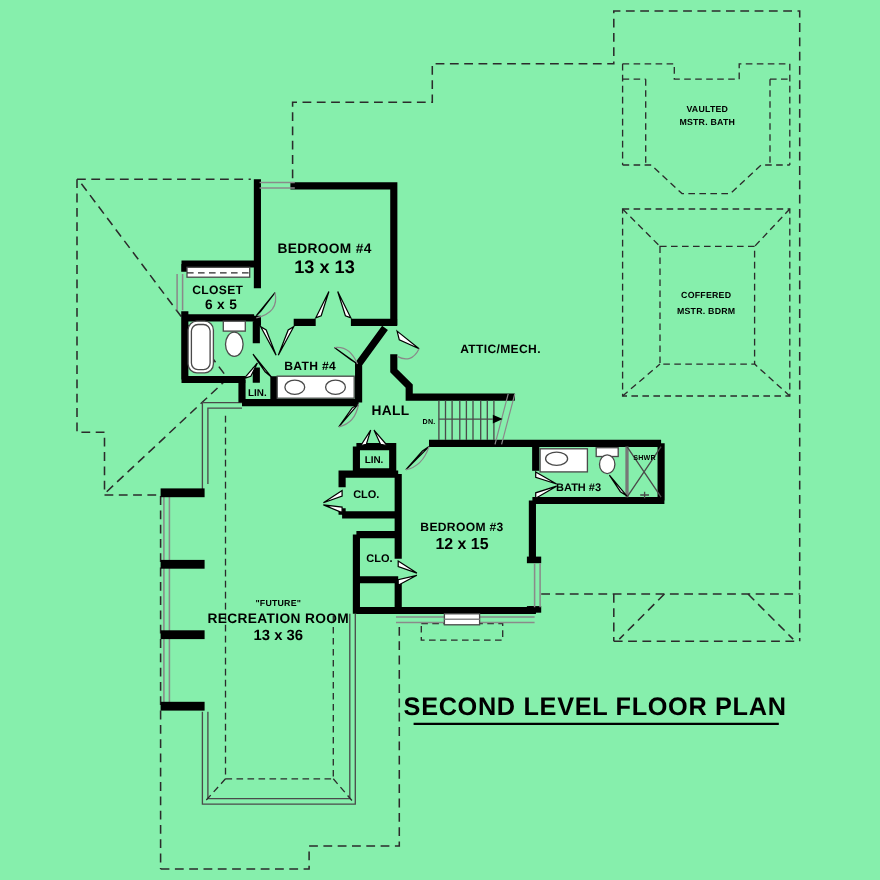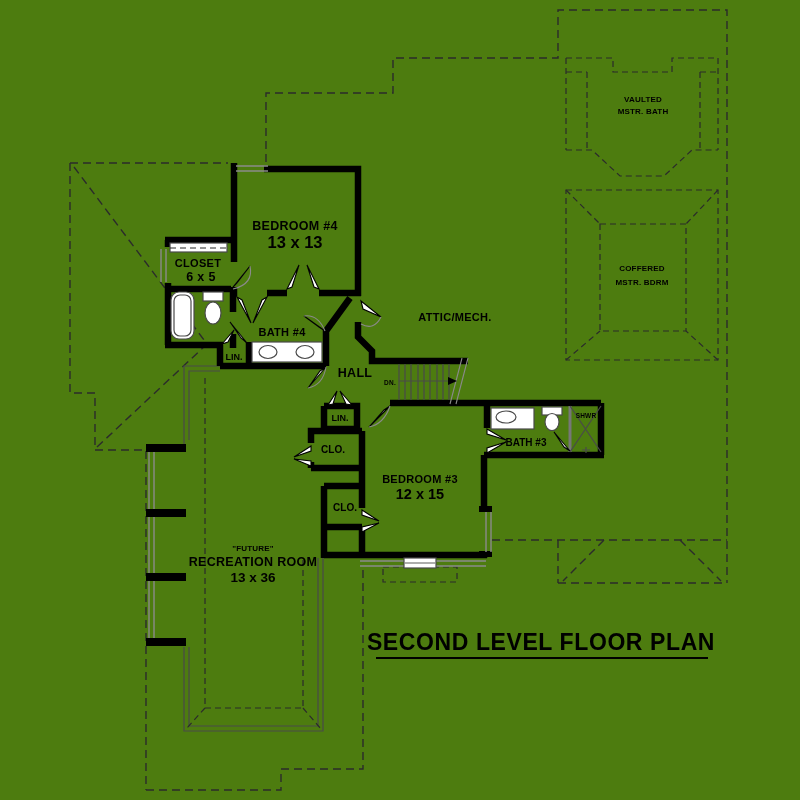--- a/index.html
+++ b/index.html
@@ -1,16 +1,16 @@
 <!DOCTYPE html>
 <html><head>
 <meta charset="utf-8">
 <style>
   html,body{margin:0;padding:0;background:#ffffff;}
-  .stage{width:800px;height:800px;position:relative;background:#4d7c0f;}
+  .stage{width:800px;height:800px;position:relative;background:#86efac;}
   svg{display:block;}
   svg text{font-family:"Liberation Sans", sans-serif;font-weight:bold;fill:#000000;text-anchor:middle;}
   .t6{font-size:6.5px;letter-spacing:.2px;}
   .t8{font-size:8px;letter-spacing:.2px;}
   .t9{font-size:9px;}
   .t10{font-size:10px;}
   .t11{font-size:11px;letter-spacing:.3px;}
   .t12{font-size:12.5px;letter-spacing:.3px;}
   .t13{font-size:13.5px;}
   .t14{font-size:14.5px;}

